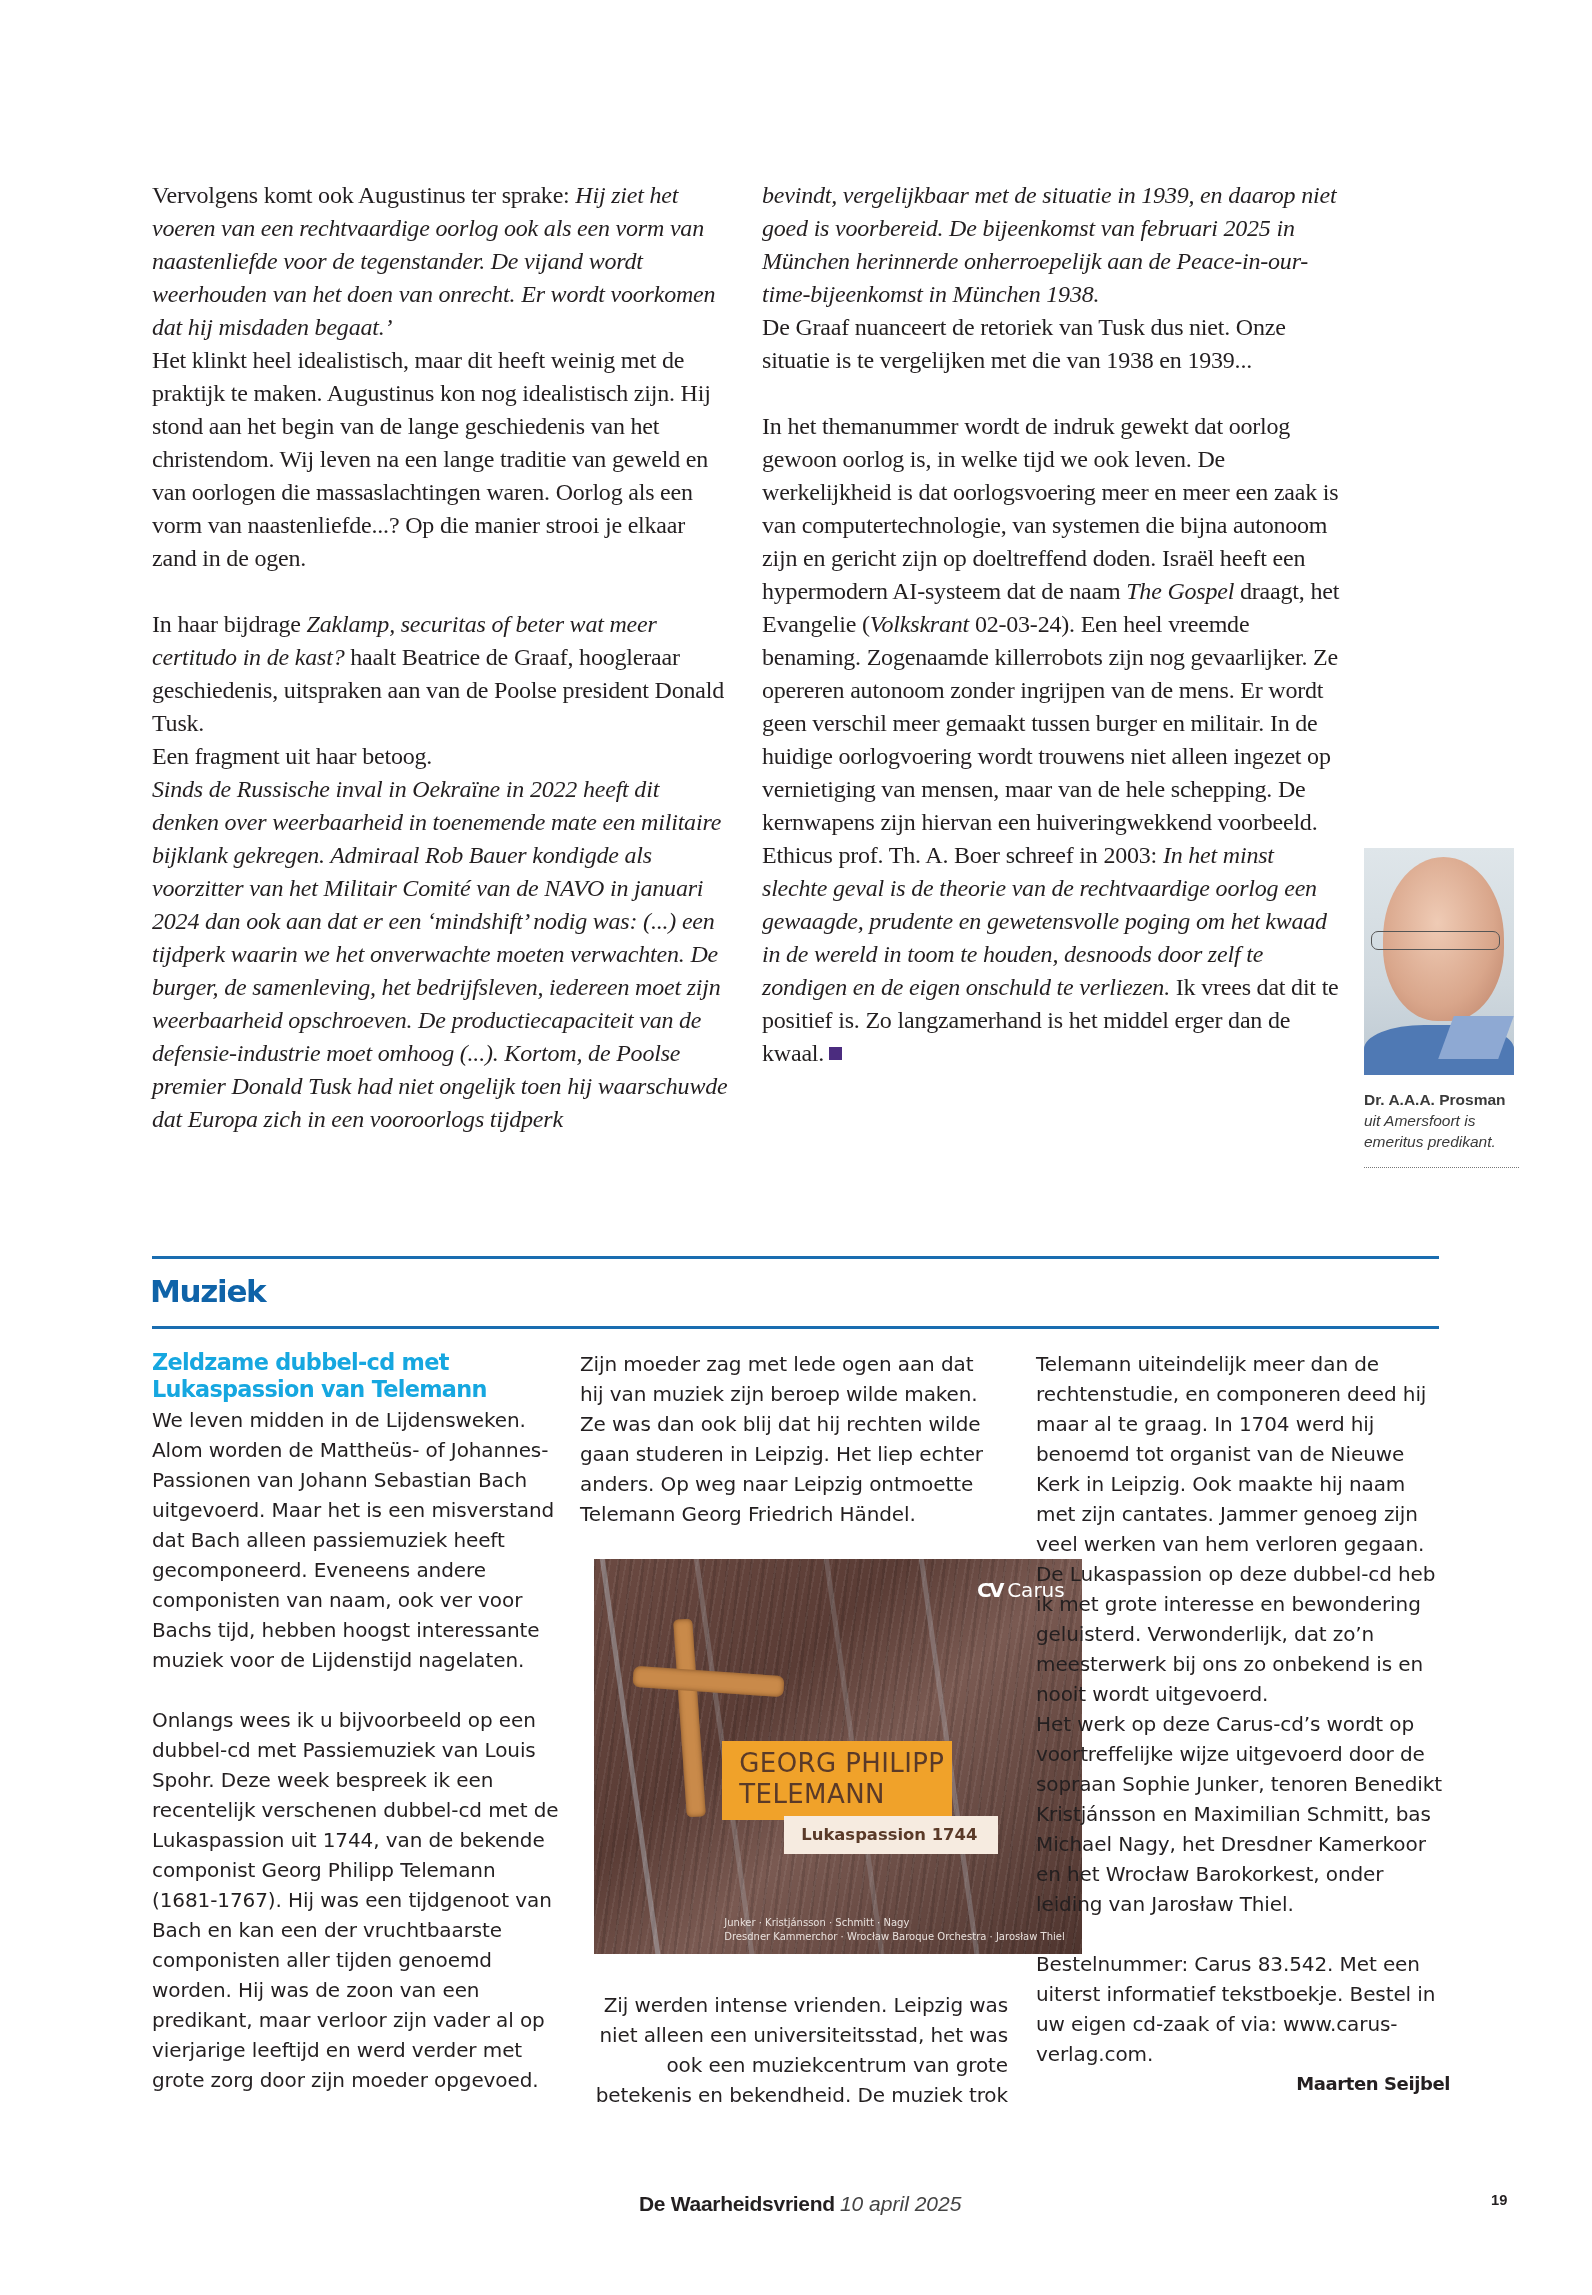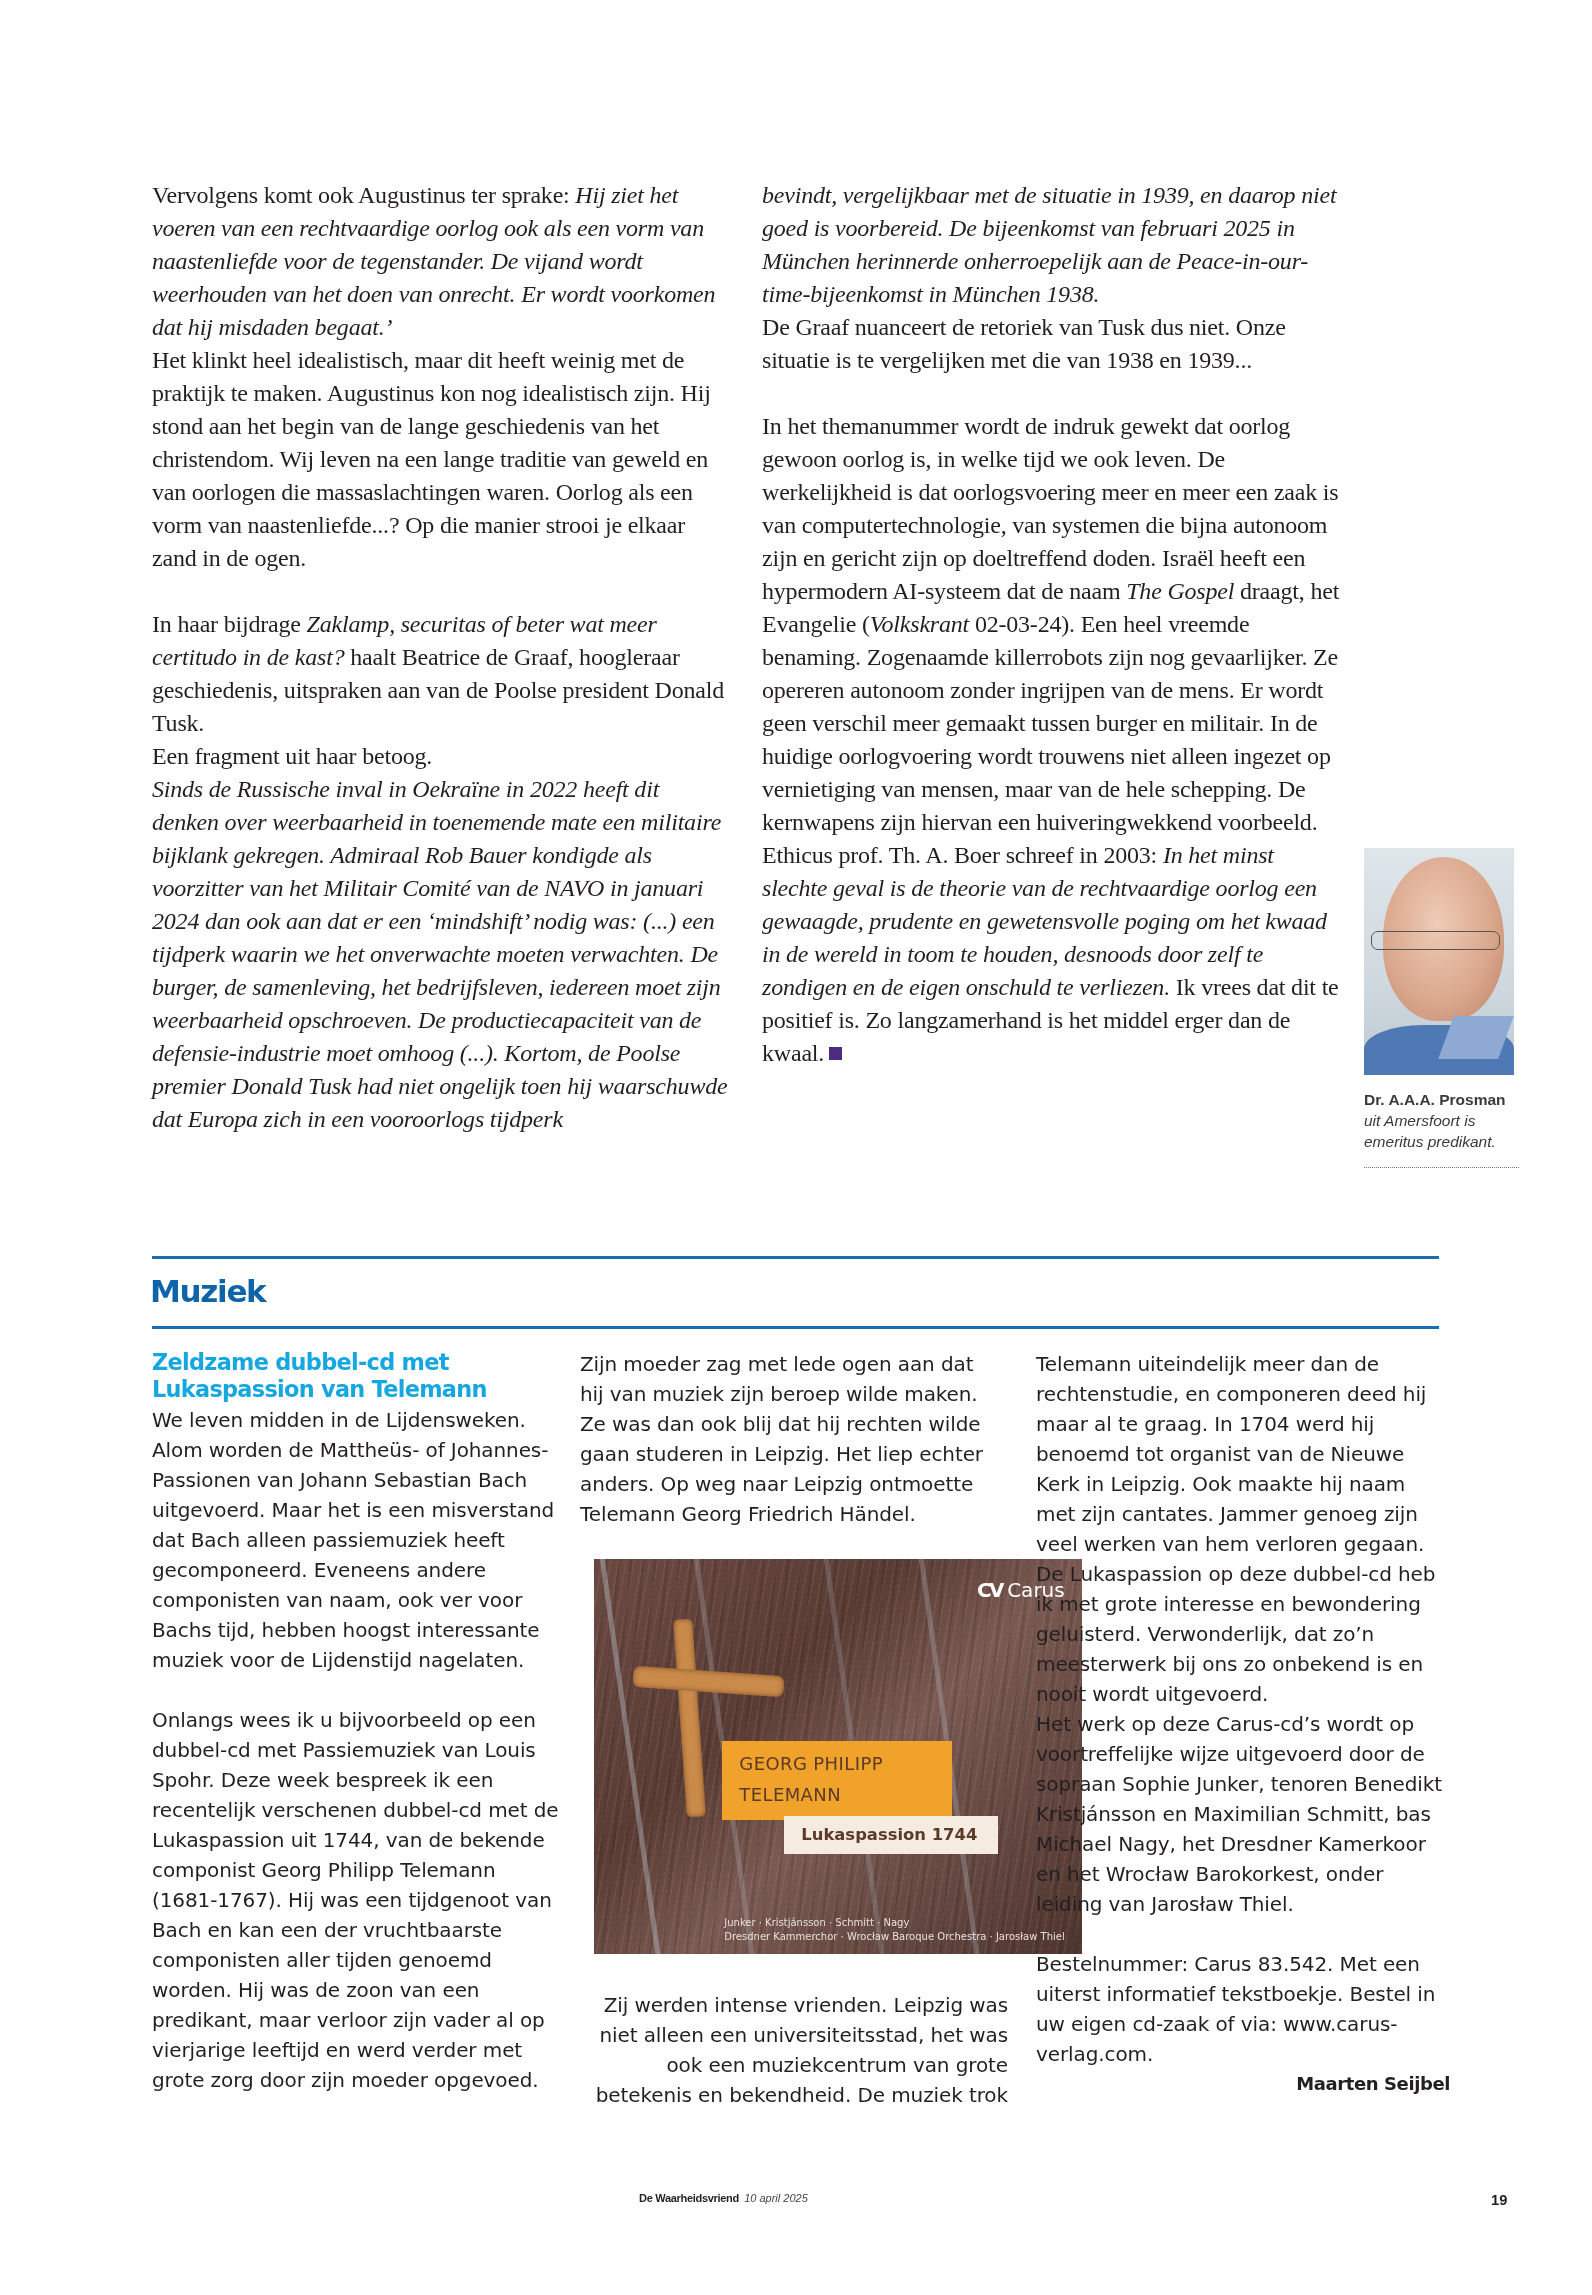--- a/index.html
+++ b/index.html
@@ -38,25 +38,25 @@
   #cd-cover { position: absolute; left: 594px; top: 1559px; width: 488px; height: 395px; overflow: hidden;
     background:
       repeating-linear-gradient(100deg, rgba(255,255,255,0.06) 0px, rgba(255,255,255,0.06) 1.7px, transparent 1.7px, transparent 7.8px),
       repeating-linear-gradient(96deg, rgba(0,0,0,0.10) 0px, rgba(0,0,0,0.10) 2.6px, transparent 2.6px, transparent 12px),
       linear-gradient(135deg, #6b4a42 0%, #5a3c35 35%, #7a5a52 55%, #4e342e 100%); }
   #cd-cover .streak { position: absolute; width: 5.2px; background: rgba(200,215,225,0.35); transform: rotate(-8deg); }
   #cross-v { position: absolute; left: 86px; top: 60px; width: 19px; height: 198px; background: #c98a4a; border-radius: 5.2px; transform: rotate(-4deg); box-shadow: inset 0 0 5.2px rgba(90,50,20,0.7); }
   #cross-h { position: absolute; left: 39px; top: 112px; width: 151px; height: 21px; background: #c98a4a; border-radius: 7px; transform: rotate(4deg); box-shadow: inset 0 0 5.2px rgba(90,50,20,0.7); }
   #carus-logo { position: absolute; right: 17.3px; top: 19px; color: #ffffff; font-family: "DejaVu Sans", sans-serif; font-size: 20px; }
   #carus-logo .mark { font-weight: bold; letter-spacing: -2.6px; margin-right: 5.2px; }
-  #cd-title-box { position: absolute; left: 128px; top: 182px; width: 230px; height: 79px; background: #f0a22a; color: #5a3a28; font-family: "DejaVu Sans", sans-serif; font-size: 18px; line-height: 31px; padding: 7px 0 0 17.3px; box-sizing: border-box; letter-spacing: 0.4px; }
+  #cd-title-box { position: absolute; left: 128px; top: 182px; width: 230px; height: 79px; background: #f0a22a; color: #5a3a28; font-family: "DejaVu Sans", sans-serif; font-size: 26px; line-height: 31px; padding: 7px 0 0 17.3px; box-sizing: border-box; letter-spacing: 0.4px; }
   #cd-subtitle-box { position: absolute; left: 190px; top: 257px; width: 214px; height: 38px; background: #f6ebe0; color: #5a3a28; font-family: "DejaVu Sans", sans-serif; font-weight: bold; font-size: 16.4px; line-height: 38px; padding-left: 17.3px; box-sizing: border-box; }
   #cd-credits { position: absolute; right: 17.3px; bottom: 10.4px; color: #e8e0dc; font-family: "DejaVu Sans", sans-serif; font-size: 10px; line-height: 14px; }
 
-  #footer-pub { position: absolute; left: 639px; top: 2192px; font-family: "Liberation Sans", sans-serif; font-size: 11px; color: #231f20; }
+  #footer-pub { position: absolute; left: 639px; top: 2192px; font-family: "Liberation Sans", sans-serif; font-size: 21px; color: #231f20; }
   #footer-pub b { font-weight: bold; letter-spacing: -0.3px; }
   #footer-pub i { font-style: italic; margin-left: 5.2px; color: #444; }
   #page-number { position: absolute; left: 1491px; top: 2192px; font-family: "Liberation Sans", sans-serif; font-weight: bold; font-size: 14.7px; }
 
   .portrait-bg { position: absolute; inset: 0; background: linear-gradient(180deg, #dfe6ea 0%, #cfd8de 60%, #bcc8d2 100%); }
   .portrait-head { position: absolute; left: 19px; top: 8.6px; width: 121px; height: 164px; border-radius: 50% 50% 45% 45%; background: radial-gradient(ellipse at 45% 40%, #efcbb5 0%, #d9a68b 60%, #b97f66 100%); }
   .portrait-glasses { position: absolute; left: 7px; top: 83px; width: 129px; height: 19px; border: 1.7px solid #555; border-radius: 7px; box-sizing: border-box; background: transparent; }
   .portrait-sweater { position: absolute; left: 0; top: 177px; width: 150px; height: 60px; background: #4f79b4; border-radius: 40% 40% 0 0; }
   .portrait-collar { position: absolute; left: 82px; top: 168px; width: 60px; height: 43px; background: #8ea9d3; transform: skewX(-20deg); }
 </style>

